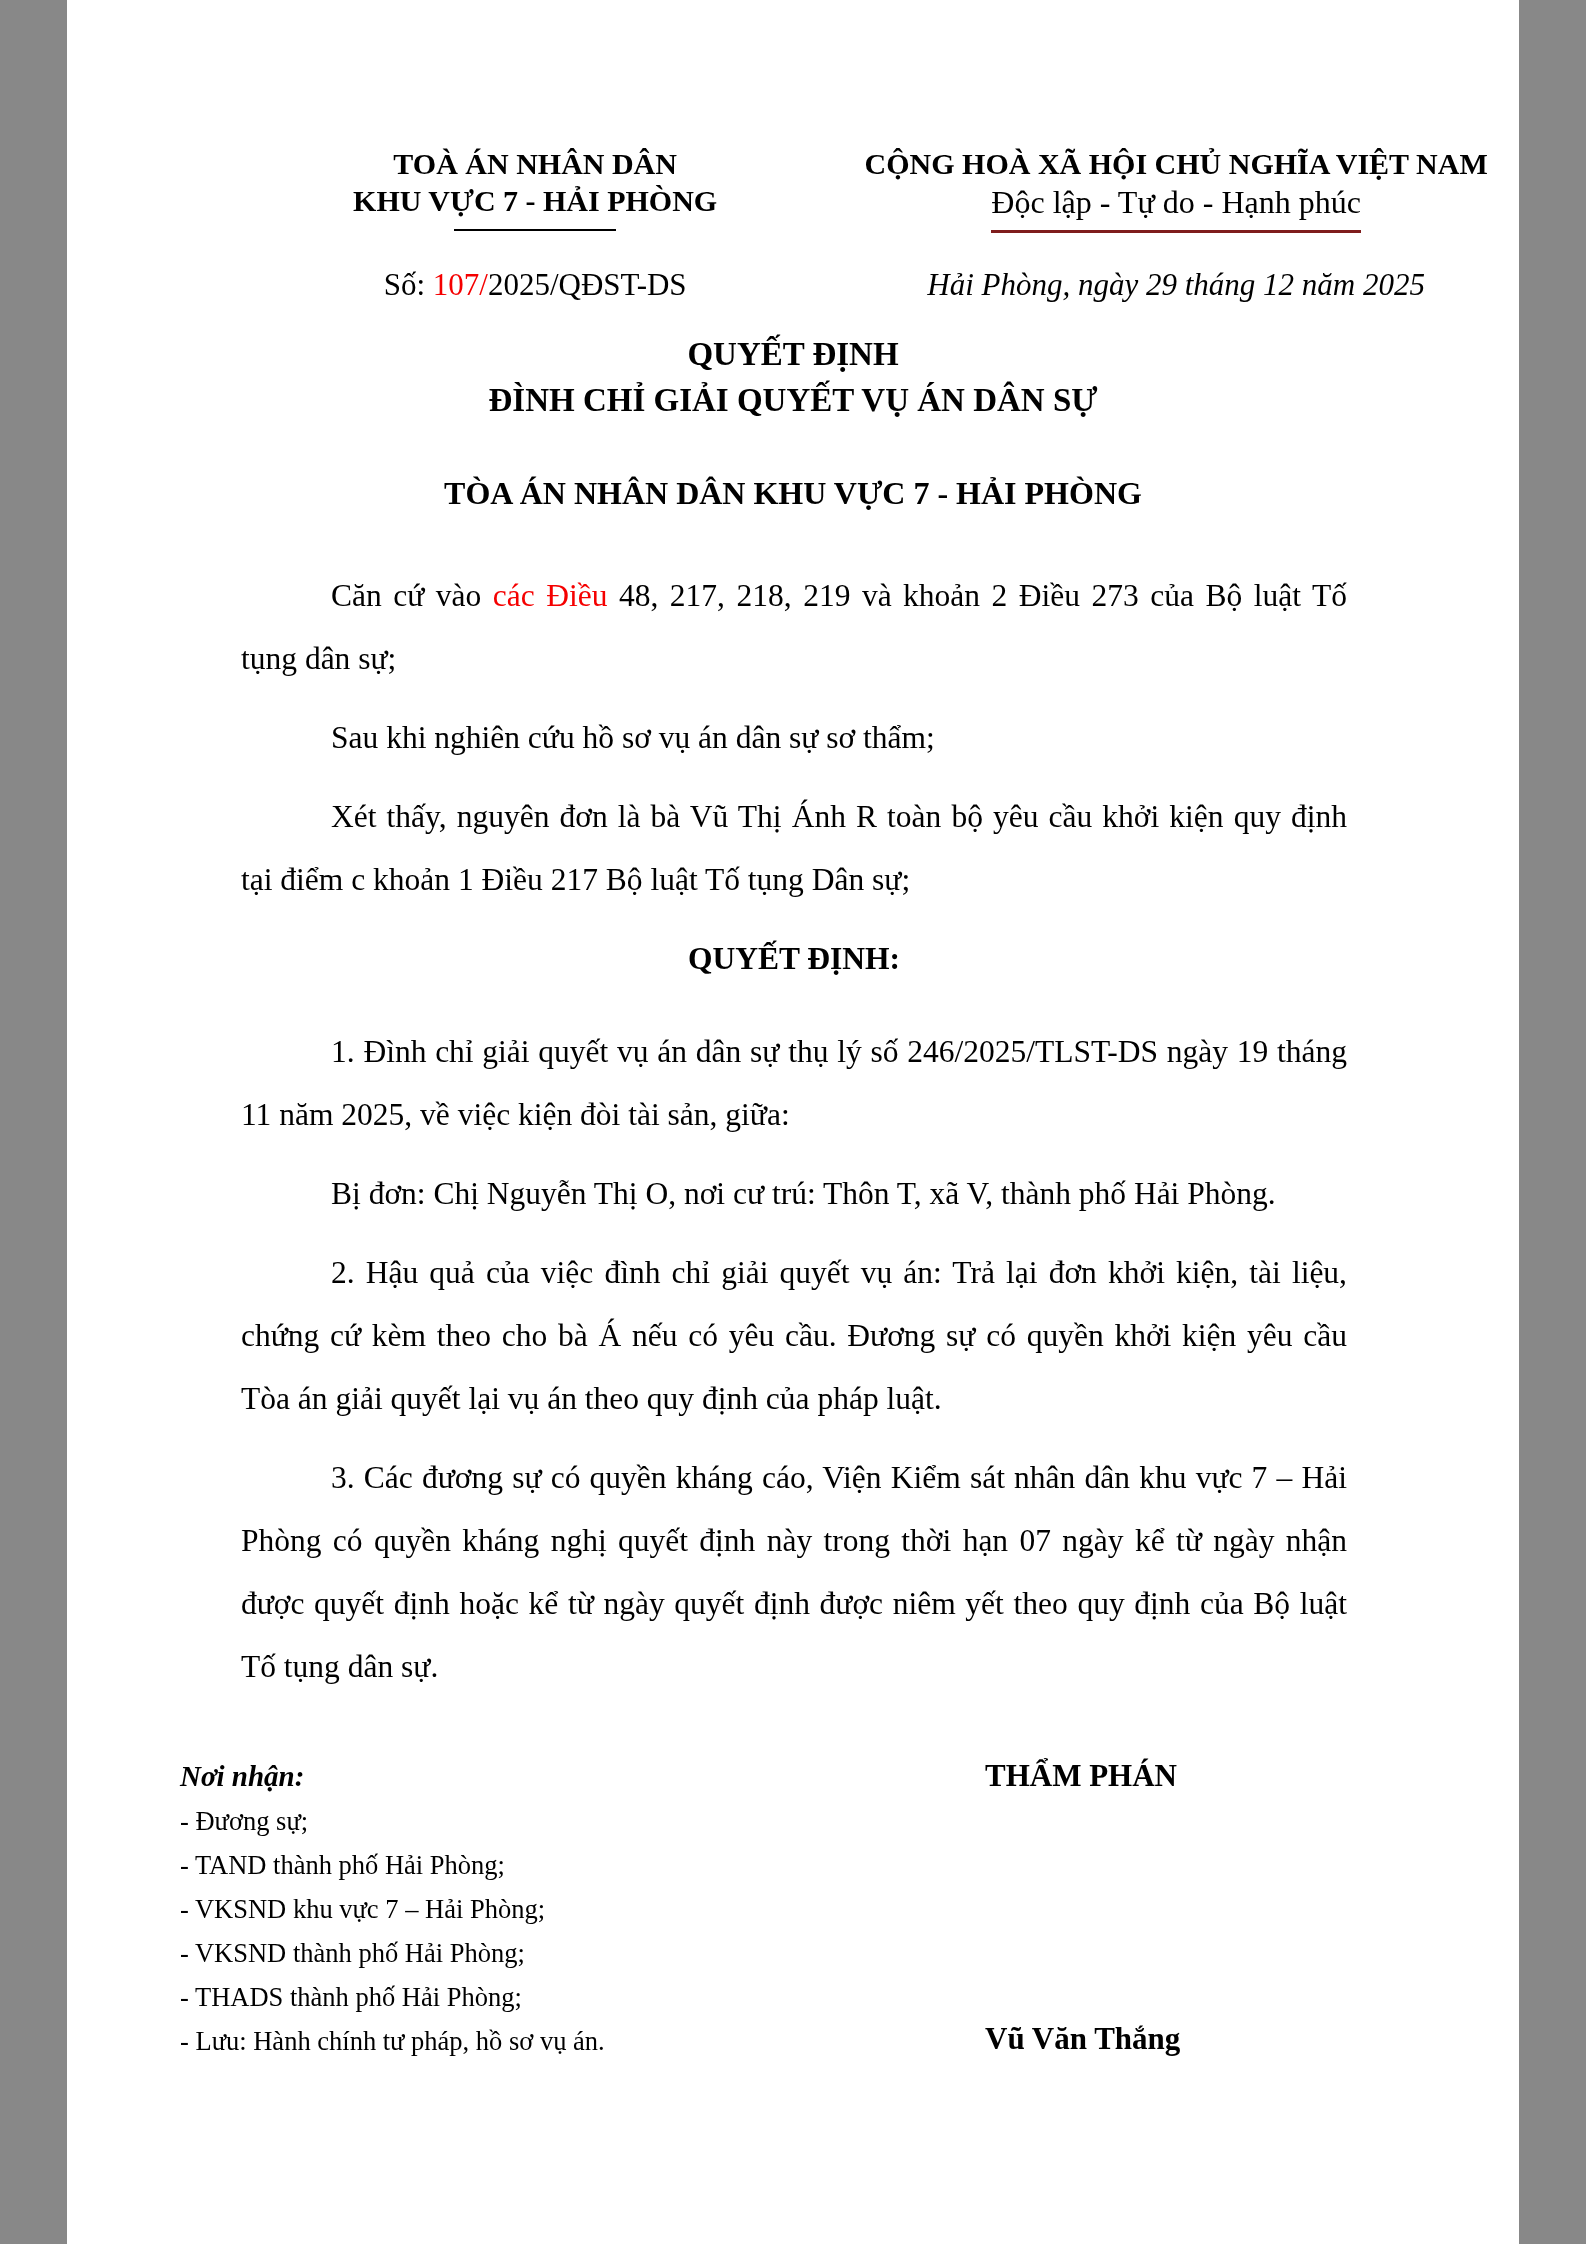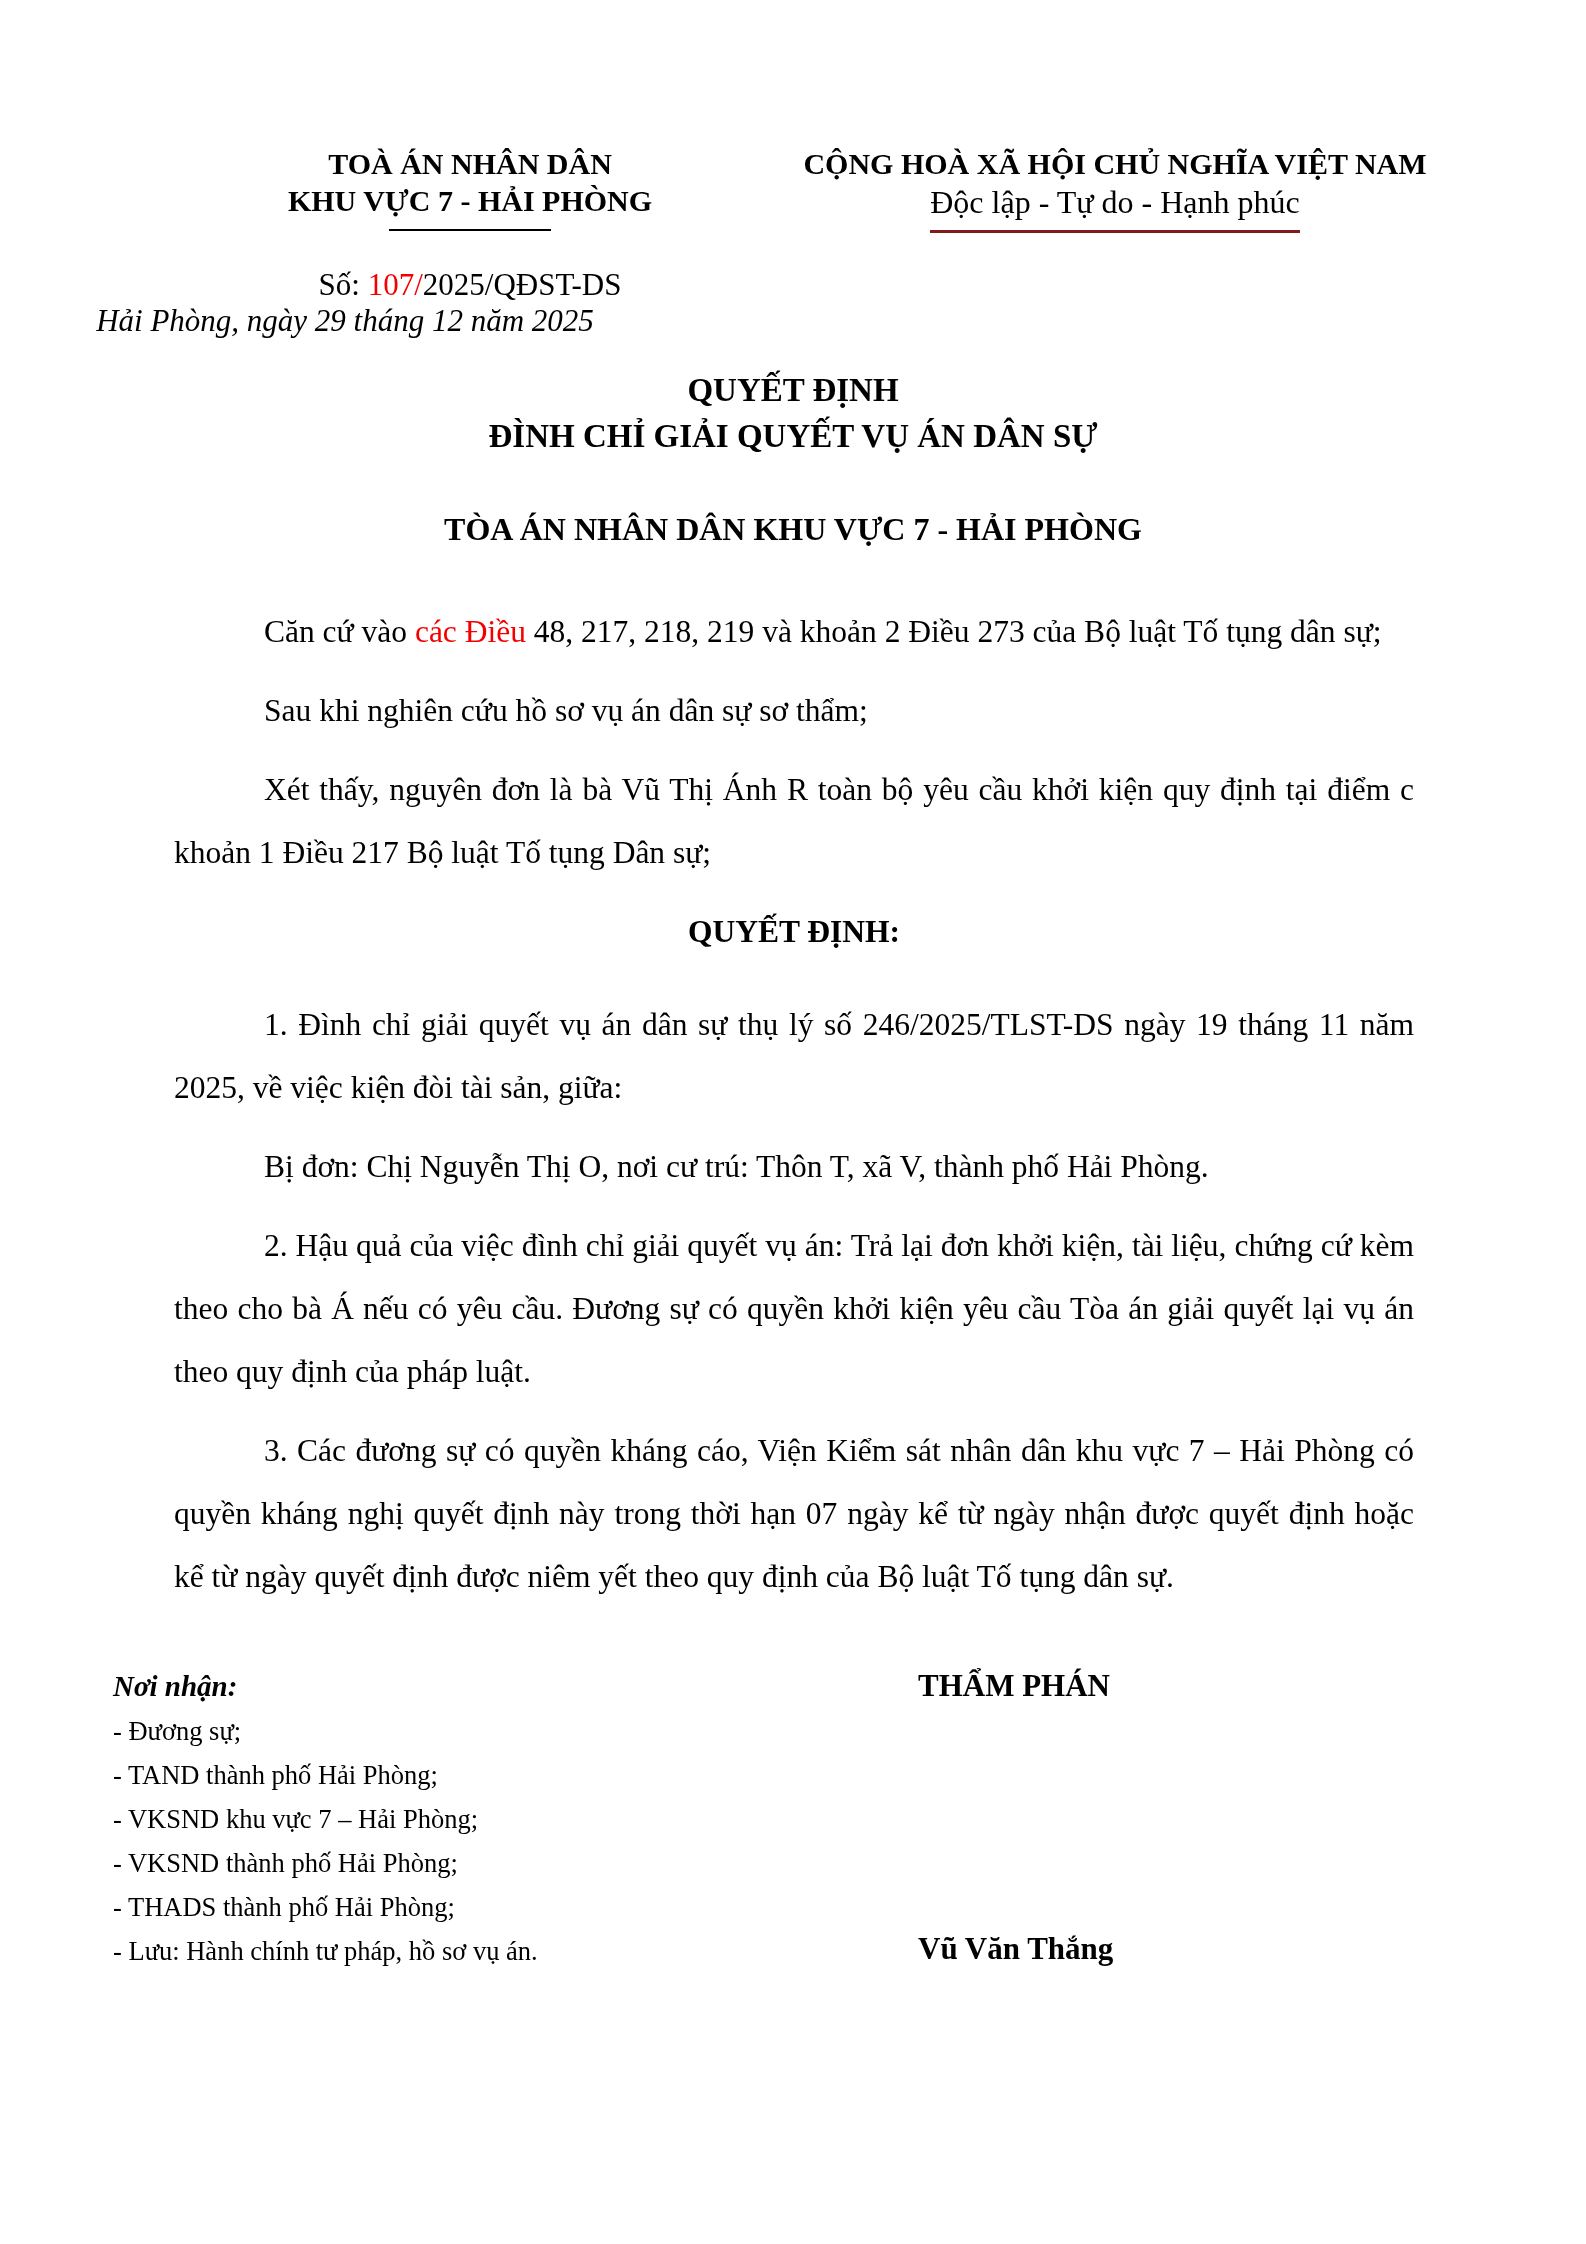--- a/index.html
+++ b/index.html
@@ -1,34 +1,34 @@
 <!DOCTYPE html>
 <html><head>
 <meta charset="utf-8">
 <style>
   * { margin:0; padding:0; box-sizing:border-box; }
   html,body { background:#888; }
   .page {
     position:relative;
-    width:1586px; height:2244px;
+    width:1452px; height:2244px;
     margin:0 auto;
     background:#ffffff;
     color:#000;
     font-family:"Liberation Serif", serif;
     overflow:hidden;
   }
   
   .header-row { display:flex; padding-top:145px; }
   .header-left { margin-left:170px; width:600px; text-align:center; }
   .header-right { width:690px; text-align:center; }
   .org-line { font-weight:bold; font-size:30px; line-height:37px; }
   .motto-line { font-weight:normal; font-size:32px; line-height:40px; display:inline-block;
                 border-bottom:3px solid #7f1d1d; padding-bottom:8px; }
   .left-underline { width:162px; border-top:2px solid #000; margin:10px auto 0; height:0; }
-  .header-row2 { display:flex; margin-top:34px;flex-direction:column; }
+  .header-row2 { display:flex; margin-top:34px; }
   .doc-number { margin-left:170px; width:600px; text-align:center; font-size:31px; }
   .date-line { width:690px; text-align:center; font-style:italic; font-size:31px; }
   .red { color:#f50000; }
   
   .title-block { text-align:center; margin-top:28px; }
   .title-line { font-weight:bold; font-size:33px; line-height:46px; }
   .court-line { font-weight:bold; font-size:32px; margin-top:52px; }
   
   .body-block {
     margin:52px 156px 0 158px;

